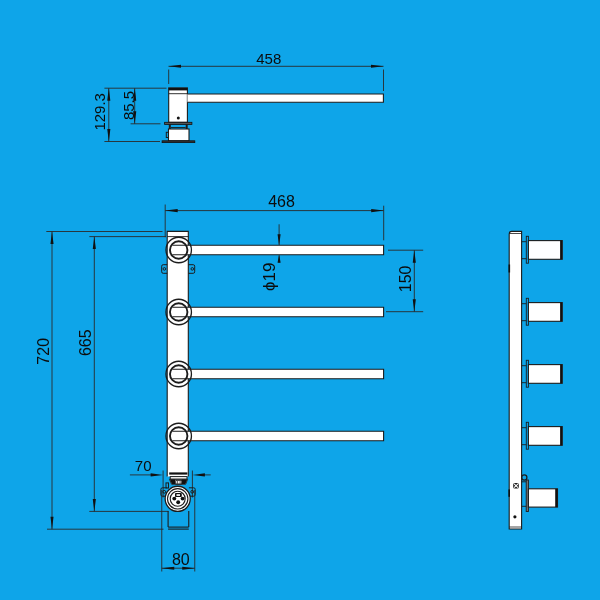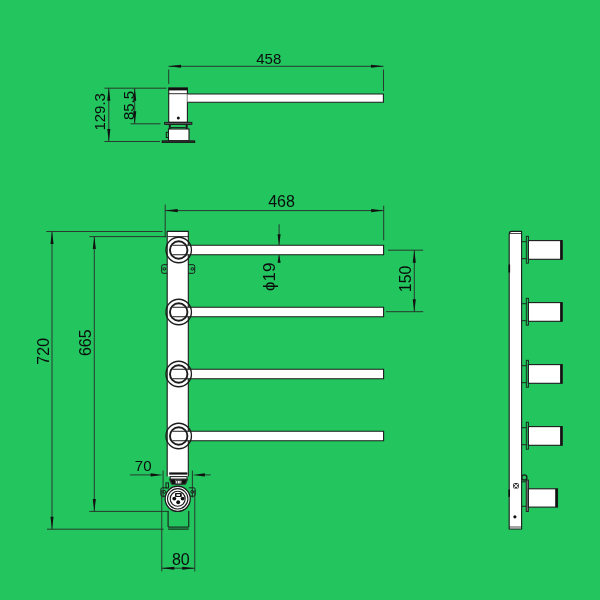--- a/index.html
+++ b/index.html
@@ -1,16 +1,16 @@
 <!DOCTYPE html>
 <html><head>
 <meta charset="utf-8">
 <style>
   html,body{margin:0;padding:0;background:#fff;}
-  .page{width:600px;height:600px;position:relative;background:#22c55e;overflow:hidden;}
+  .page{width:600px;height:600px;position:relative;background:#0ea5e9;overflow:hidden;}
   svg{position:absolute;left:0;top:0;transform:translateZ(0);will-change:transform;}
   text{font-family:"Liberation Sans",sans-serif;fill:#0c0c0c;}
 </style>
 </head>
 <body>
 <div class="page">
 <svg width="600" height="600" viewBox="0 0 600 600">
 <defs></defs>
 
 <g id="topview" fill="none" stroke="#1c1c1c" stroke-width="1.1">

